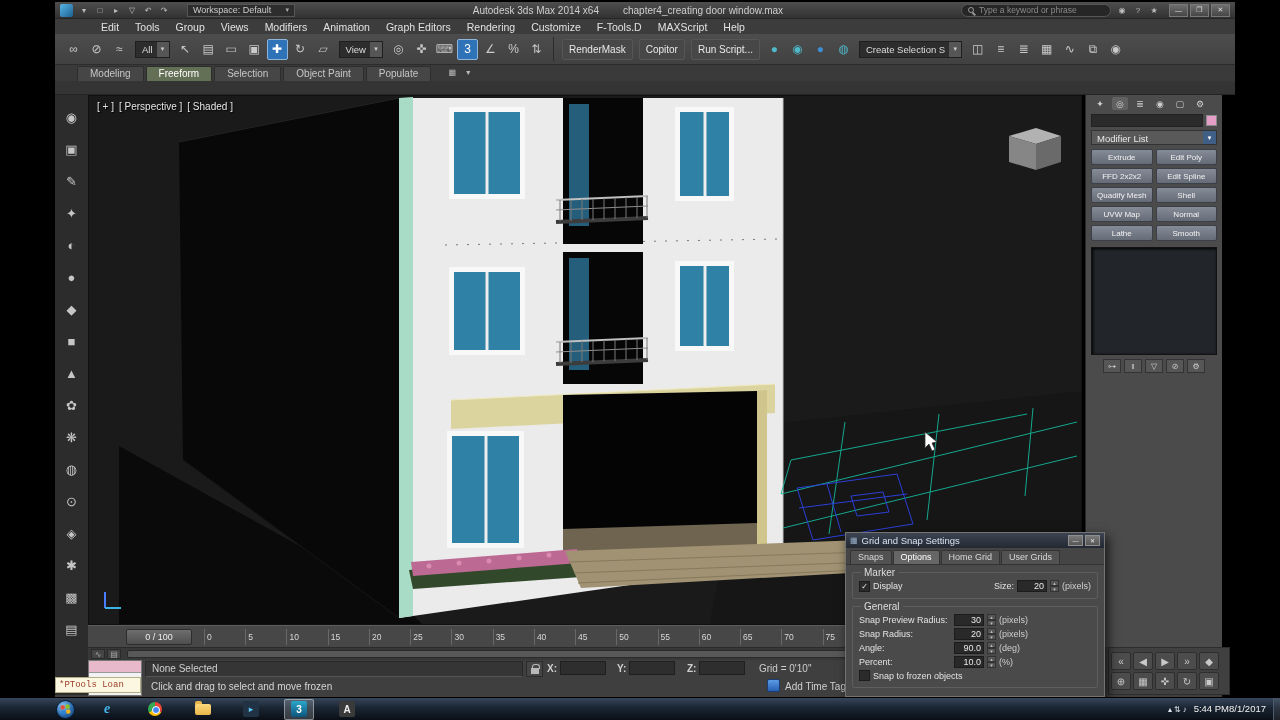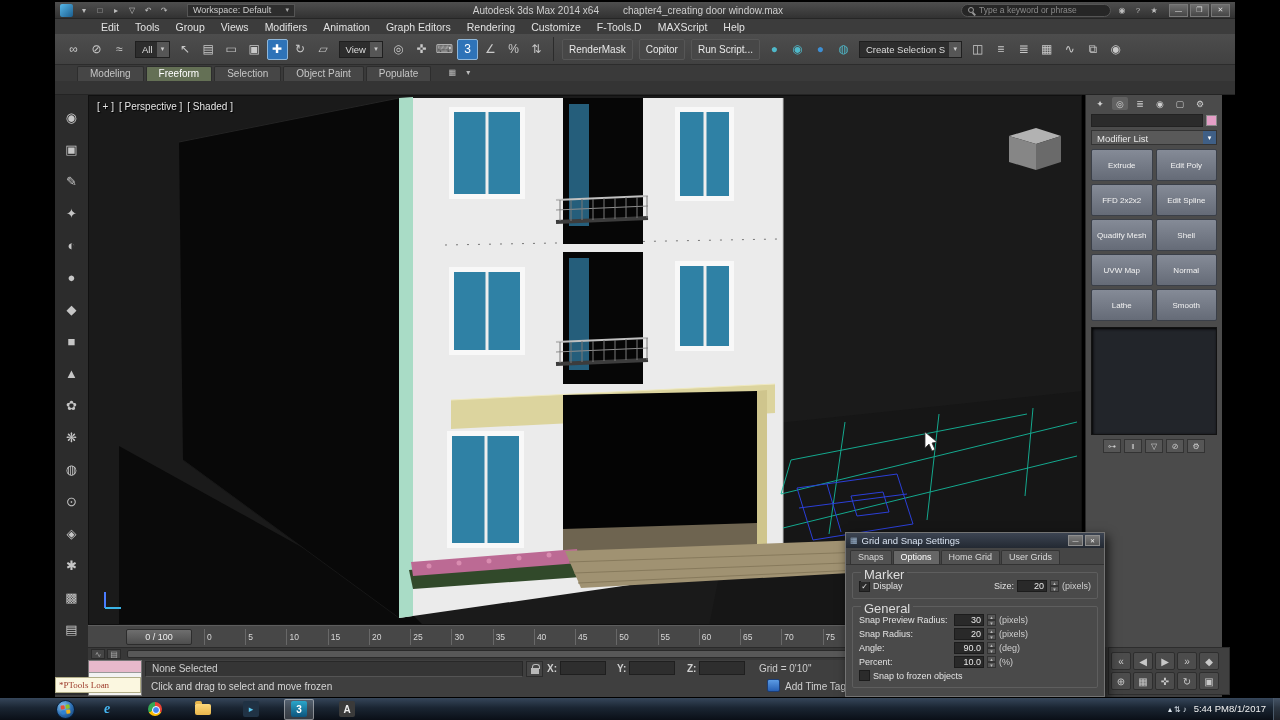--- a/index.html
+++ b/index.html
@@ -49,21 +49,21 @@
 .ruler{flex:1;display:flex;margin:0 12px;height:16px}
 .tick{flex:1;font-size:8.5px;color:#d8d8d8;border-left:1px solid #686868;height:16px;line-height:16px;padding-left:2px;overflow:hidden}
 
 .scrollrow{position:absolute;left:33px;top:645px;width:994px;height:13px;background:#383838;border-top:1px solid #2a2a2a;display:flex;align-items:center;gap:2px;padding:0 3px}
 .srico{width:14px;height:10px;display:flex;align-items:center;justify-content:center;font-size:8px;color:#ababab;background:#454545;border:1px solid #2b2b2b;flex:none}
 .hthumb{flex:1;height:8px;background:#585858;border:1px solid #2a2a2a;border-radius:2px;margin:0 4px}
 
 .minilisten{position:absolute;left:33px;top:658px;width:54px;height:36px;border:1px solid #777;z-index:4}
 .ml-pink{height:12px;background:#e7b9cb;border-bottom:1px solid #999}
 .ml-white{height:22px;background:#f2f2f2}
-.ptools{position:absolute;left:0;top:675px;width:86px;height:16px;background:#fbf7e0;border:1px solid #b2ae88;color:#9c3a2a;font-family:Liberation Serif, serif;font-size:9px;line-height:14px;padding-left:3px;z-index:6;white-space:nowrap;overflow:hidden}
+.ptools{position:absolute;left:0;top:675px;width:86px;height:16px;background:#fbf7e0;border:1px solid #b2ae88;color:#9c3a2a;font-family:Liberation Mono, monospace;font-size:9px;line-height:14px;padding-left:3px;z-index:6;white-space:nowrap;overflow:hidden}
 .sel-field{position:absolute;left:90px;top:659px;width:378px;height:16px;background:#353535;border:1px solid #282828;border-bottom-color:#545454;color:#cfcfcf;font-size:10px;line-height:14px;padding-left:6px}
 .lockbtn{position:absolute;left:471px;top:659px;width:17px;height:16px;background:#454545;border:1px solid #2c2c2c;display:flex;align-items:flex-end;justify-content:center;padding-bottom:2px}
 .lock{width:8px;height:6px;background:#b9b9b9;position:relative;display:block}
 .lock::before{content:'';position:absolute;left:1px;top:-4px;width:6px;height:4px;border:1.5px solid #b9b9b9;border-bottom:none;border-radius:3px 3px 0 0}
 .coord{position:absolute;top:659px;display:flex;align-items:center;gap:3px;font-size:10px;color:#cfcfcf}
 .cfield{width:46px;height:14px;background:#2e2e2e;border:1px solid #1f1f1f;display:inline-block}
 .gridlbl{position:absolute;left:704px;top:661px;font-size:10px;color:#cfcfcf;white-space:nowrap}
 .prompt{position:absolute;left:90px;top:677px;width:378px;height:15px;color:#d5d5d5;font-size:10px;line-height:15px;padding-left:6px}
 .ttag-icon{position:absolute;left:712px;top:677px;width:13px;height:13px;background:linear-gradient(#5b9be4,#2760b4);border-radius:2px;border:1px solid #1c3d74}
 .ttag{position:absolute;left:730px;top:679px;font-size:10px;color:#cfcfcf;white-space:nowrap}
@@ -73,38 +73,38 @@
 .cpanel{position:absolute;left:1030px;top:93px;width:137px;height:552px;background:#4b4b4b;border-left:1px solid #282828;z-index:3}
 .cp-tabs{display:flex;gap:4px;padding:2px 6px;height:16px}
 .cptab{width:16px;height:13px;display:flex;align-items:center;justify-content:center;font-size:9px;color:#cfcfcf}
 .cptab.active{background:#616161;border-radius:2px}
 .cp-name{display:flex;align-items:center;gap:3px;margin:3px 5px}
 .cp-field{flex:1;height:13px;background:#2b2b2b;border:1px solid #222;font-size:9px;color:#ddd}
 .swatch{width:11px;height:11px;background:#e59fc7;border:1px solid #8a8a8a;flex:none}
 .cp-dd{margin:3px 5px;height:15px;background:#595959;border:1px solid #333;display:flex;align-items:flex-end;justify-content:space-between;font-size:9.5px;color:#e8e8e8;padding-left:5px}
 .cp-dd b{width:13px;height:13px;background:#3f5f86;color:#fff;font-size:7px;font-weight:normal;display:flex;align-items:center;justify-content:center}
 .cp-grid{display:grid;grid-template-columns:1fr 1fr;gap:3px;margin:4px 5px}
-.mod-btn{height:32px;background:linear-gradient(#858b97,#656b77);border:1px solid #3a3f48;border-radius:2px;font-size:8px;color:#f2f2f2;display:flex;align-items:center;justify-content:center;white-space:nowrap;overflow:hidden}
+.mod-btn{height:16px;background:linear-gradient(#858b97,#656b77);border:1px solid #3a3f48;border-radius:2px;font-size:8px;color:#f2f2f2;display:flex;align-items:center;justify-content:center;white-space:nowrap;overflow:hidden}
 .cp-stack{margin:6px 5px 4px;height:108px;background:#22252a;border:1px solid #121212;box-shadow:inset 1px 1px 3px #000}
 .cp-sticons{display:flex;gap:3px;justify-content:center;margin:2px 5px}
 .stico{width:18px;height:14px;background:#565656;border:1px solid #333;font-size:8px;color:#cfcfcf;display:flex;align-items:center;justify-content:center}
 .gapblack{position:absolute;left:1027px;top:93px;width:3px;height:530px;background:#000}
 .rightblack{position:absolute;left:1167px;top:93px;width:13px;height:602px;background:#000}
 
 .dialog{position:absolute;left:790px;top:530px;width:260px;height:165px;background:#4a4a4a;border:1px solid #737373;box-shadow:3px 4px 10px rgba(0,0,0,.7);z-index:50;overflow:hidden}
 .dtitle{height:15px;background:linear-gradient(#3c4452,#232932);display:flex;align-items:center;gap:4px;padding:0 4px}
 .dico{font-size:8px;color:#9ab2cc;font-weight:normal}
 .dtext{flex:1;font-size:9.5px;color:#d8e2f0;white-space:nowrap}
 .dbtns{display:flex;gap:2px}
 .dbtn{width:15px;height:11px;background:linear-gradient(#7a7a7a,#565656);border:1px solid #8e8e8e;font-size:6px;color:#eee;display:flex;align-items:center;justify-content:center}
 .dtabs{height:17px;background:#454545;border-bottom:1px solid #333;display:flex;gap:1px;padding:2px 4px 0}
 .dtab{padding:1px 7px;font-size:9px;color:#d8d8d8;background:#525252;border:1px solid #333;border-bottom:none;border-radius:2px 2px 0 0;white-space:nowrap}
 .dtab.active{background:#666;color:#fff}
 .grp{border:1px solid #5e5e5e;border-radius:2px;margin:7px 6px 4px;padding:5px 6px 4px;position:relative}
-.grp-title{position:absolute;top:-6px;left:8px;background:#4a4a4a;padding:0 3px;font-size:13px;color:#ddd}
+.grp-title{position:absolute;top:-6px;left:8px;background:#4a4a4a;padding:0 3px;font-size:10px;color:#ddd}
 .drow{display:flex;align-items:center;gap:3px;margin:2px 0;font-size:9px;color:#e2e2e2;white-space:nowrap}
 .drow .lbl{width:92px;overflow:hidden}
 .gap{flex:1}
 .dfield{width:30px;height:12px;background:#292929;border:1px solid #1c1c1c;color:#e8e8e8;font-size:9px;text-align:right;padding:0 2px;line-height:11px}
 .spin{display:inline-flex;flex-direction:column;width:9px}
 .spin i{height:6px;font-size:5px;font-style:normal;color:#bbb;background:#555;border:1px solid #333;display:flex;align-items:center;justify-content:center}
 .cb{width:11px;height:11px;background:#2b2b2b;border:1px solid #1c1c1c;color:#e8e8e8;font-size:8px;display:flex;align-items:center;justify-content:center;flex:none}
 .unit{color:#cfcfcf}
 
 .taskbar{position:absolute;left:0;top:697px;width:1280px;height:23px;background:linear-gradient(180deg,#36465a 0%,#1a2532 45%,#0a0f17 100%);border-top:1px solid #000;display:flex;align-items:center;padding-left:92px;z-index:60}

